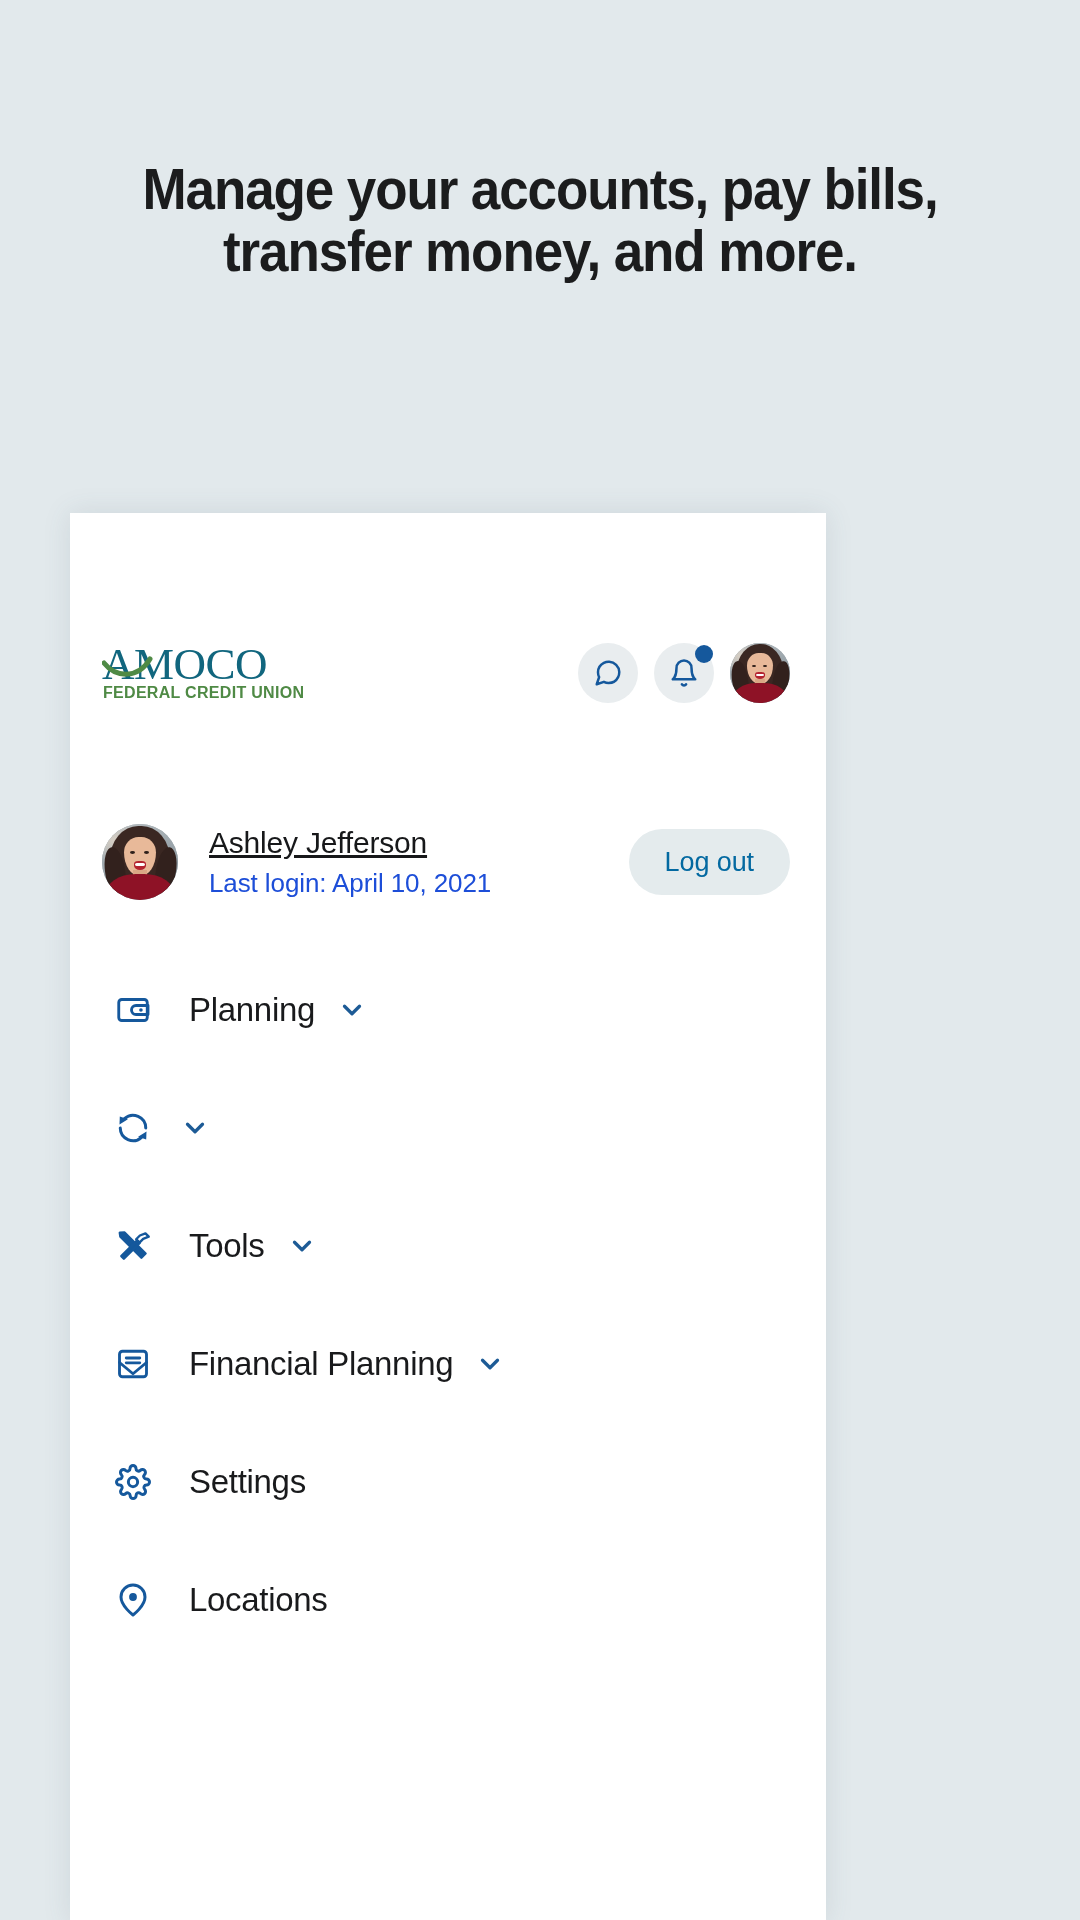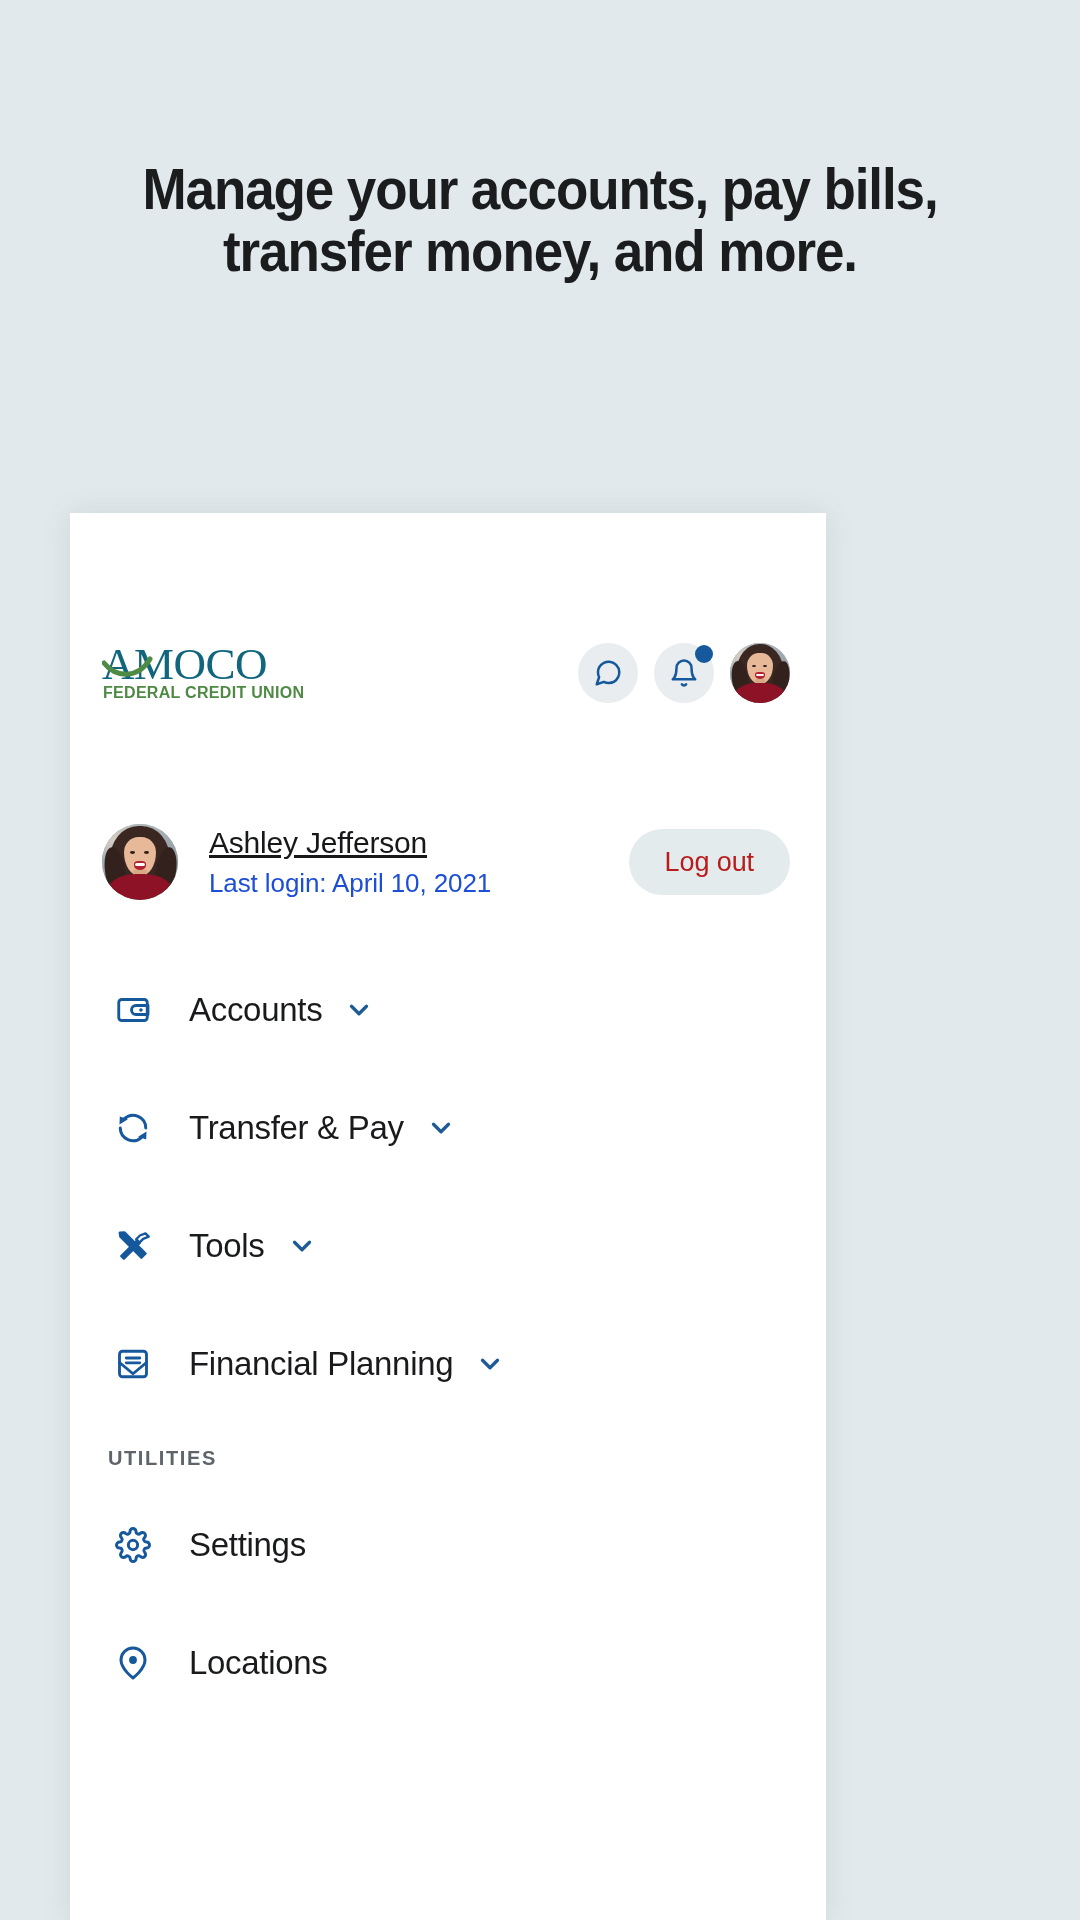--- a/index.html
+++ b/index.html
@@ -213,21 +213,21 @@
   }
   .logout-btn {
     margin-left: auto;
     background: #e4ebed;
     border: none;
     border-radius: 36px;
     padding: 0 36px;
     height: 66px;
     font-family: "Liberation Sans", sans-serif;
     font-size: 27px;
-    color: #b91c1c;
+    color: #0369a1;
     letter-spacing: -0.1px;
     cursor: pointer;
   }
 
   
   .nav {
     position: absolute;
     left: 0;
     top: 438px;
     width: 100%;
@@ -353,38 +353,37 @@
     <nav class="nav">
 
       <div class="nav-item">
         <span class="nav-icon">
           <svg width="36" height="36" viewBox="0 0 24 24" fill="none" stroke="#15589c" stroke-width="1.9" stroke-linecap="round" stroke-linejoin="round">
             <rect x="2.5" y="5" width="19" height="14" rx="2"></rect>
             <path d="M14 9h8v6h-8a3 3 0 0 1 0-6z"></path>
             <circle cx="17.3" cy="12" r="1.2" fill="#15589c" stroke="none"></circle>
           </svg>
         </span>
-        <span class="nav-label">Accounts</span>
+        <span class="nav-label">Planning</span>
         <span class="chev">
           <svg width="30" height="30" viewBox="0 0 24 24" fill="none" stroke="#1d5b96" stroke-width="2.6" stroke-linecap="round" stroke-linejoin="round">
             <polyline points="6 9 12 15 18 9"></polyline>
           </svg>
         </span>
       </div>
 
       <div class="nav-item">
         <span class="nav-icon">
           <svg width="36" height="36" viewBox="0 0 24 24" fill="none" stroke="#15589c" stroke-width="2" stroke-linecap="round" stroke-linejoin="round">
             <path d="M20.5 12a8.5 8.5 0 0 0-14.2-6.2"></path>
             <path d="M3.5 12a8.5 8.5 0 0 0 14.2 6.2"></path>
             <polygon points="3.2,4.4 8.6,6.2 3.0,9.6" fill="#15589c" stroke="none"></polygon>
             <polygon points="20.8,19.6 15.4,17.8 21.0,14.4" fill="#15589c" stroke="none"></polygon>
           </svg>
         </span>
-        <span class="nav-label">Transfer &amp; Pay</span>
         <span class="chev">
           <svg width="30" height="30" viewBox="0 0 24 24" fill="none" stroke="#1d5b96" stroke-width="2.6" stroke-linecap="round" stroke-linejoin="round">
             <polyline points="6 9 12 15 18 9"></polyline>
           </svg>
         </span>
       </div>
 
       <div class="nav-item">
         <span class="nav-icon">
           <svg width="36" height="36" viewBox="0 0 24 24" fill="#15589c" stroke="#15589c" stroke-width="1.6" stroke-linecap="round" stroke-linejoin="round">
@@ -411,21 +410,20 @@
           </svg>
         </span>
         <span class="nav-label">Financial Planning</span>
         <span class="chev">
           <svg width="30" height="30" viewBox="0 0 24 24" fill="none" stroke="#1d5b96" stroke-width="2.6" stroke-linecap="round" stroke-linejoin="round">
             <polyline points="6 9 12 15 18 9"></polyline>
           </svg>
         </span>
       </div>
 
-      <div class="section-label">UTILITIES</div>
 
       <div class="nav-item">
         <span class="nav-icon">
           <svg width="36" height="36" viewBox="0 0 24 24" fill="none" stroke="#15589c" stroke-width="2" stroke-linecap="round" stroke-linejoin="round">
             <circle cx="12" cy="12" r="3.1"></circle>
             <path d="M19.4 15a1.65 1.65 0 0 0 .33 1.82l.06.06a2 2 0 1 1-2.83 2.83l-.06-.06a1.65 1.65 0 0 0-1.82-.33 1.65 1.65 0 0 0-1 1.51V21a2 2 0 0 1-4 0v-.09A1.65 1.65 0 0 0 9 19.4a1.65 1.65 0 0 0-1.82.33l-.06.06a2 2 0 1 1-2.83-2.83l.06-.06a1.65 1.65 0 0 0 .33-1.82 1.65 1.65 0 0 0-1.51-1H3a2 2 0 0 1 0-4h.09A1.65 1.65 0 0 0 4.6 9a1.65 1.65 0 0 0-.33-1.82l-.06-.06a2 2 0 1 1 2.83-2.83l.06.06A1.65 1.65 0 0 0 9 4.6a1.65 1.65 0 0 0 1-1.51V3a2 2 0 0 1 4 0v.09a1.65 1.65 0 0 0 1 1.51 1.65 1.65 0 0 0 1.82-.33l.06-.06a2 2 0 1 1 2.83 2.83l-.06.06a1.65 1.65 0 0 0-.33 1.82V9a1.65 1.65 0 0 0 1.51 1H21a2 2 0 0 1 0 4h-.09a1.65 1.65 0 0 0-1.51 1z"></path>
           </svg>
         </span>
         <span class="nav-label">Settings</span>
       </div>

